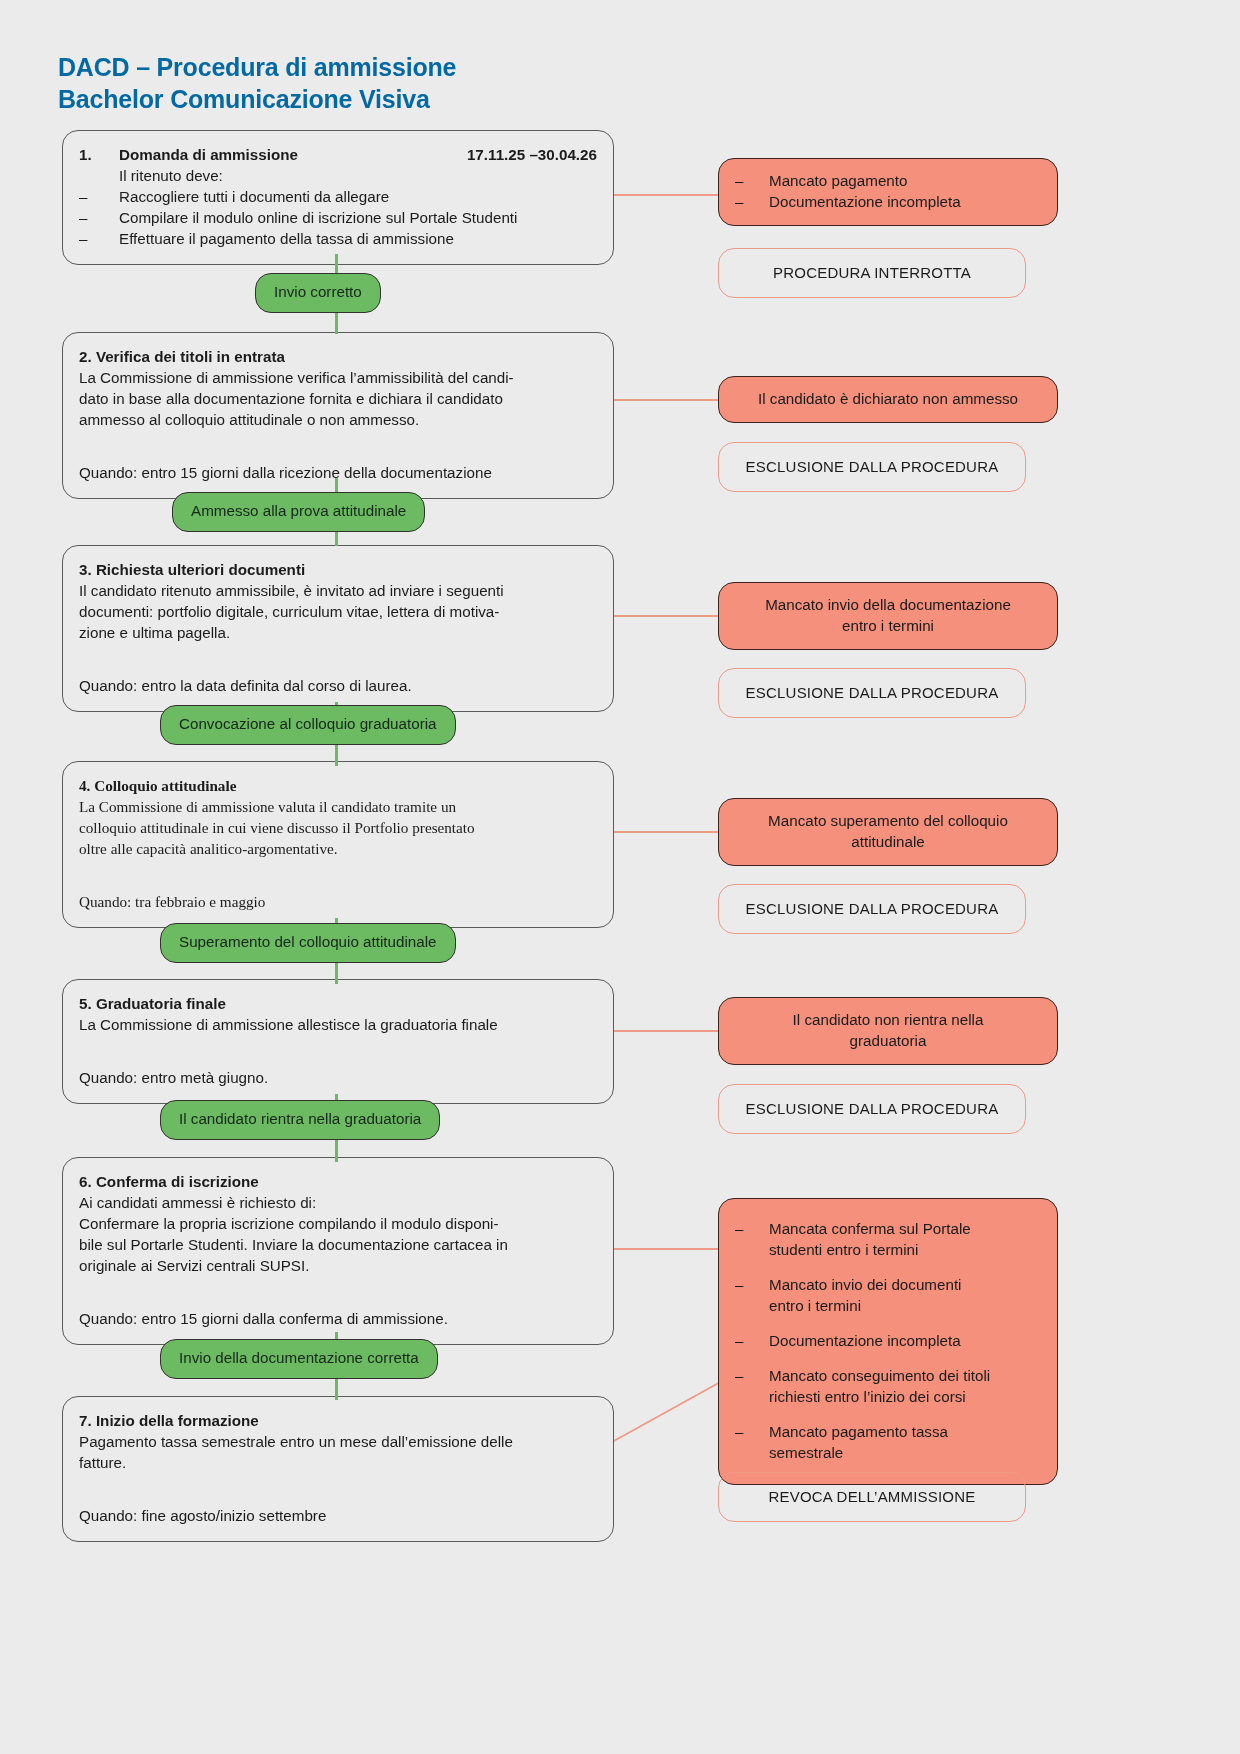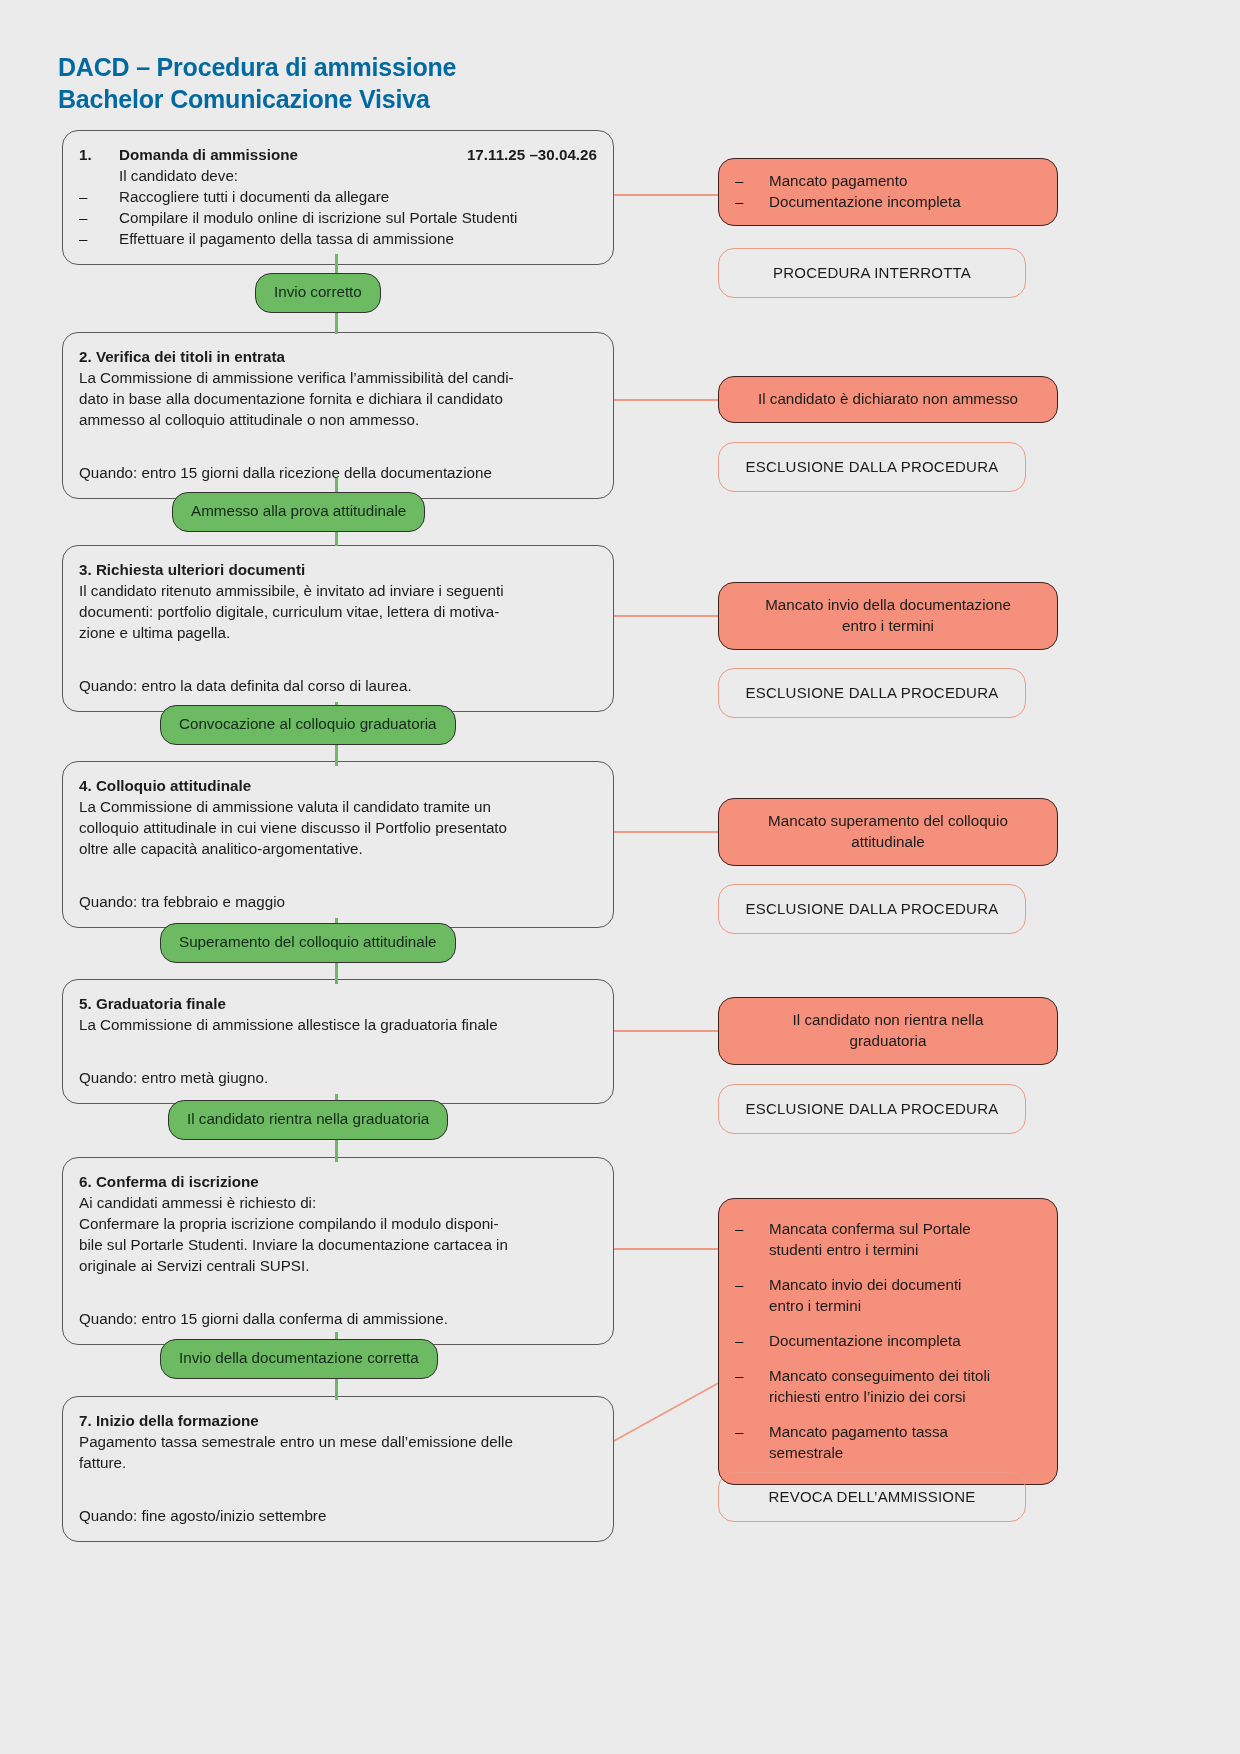--- a/index.html
+++ b/index.html
@@ -168,21 +168,21 @@
   <div class="vline" style="top:1134px;height:28px;"></div>
   <div class="vline" style="top:1332px;height:26px;"></div>
   <div class="vline" style="top:1372px;height:28px;"></div>
 
   <div class="step" style="top:130px;">
     <div class="hdr">
       <span class="num">1.</span>
       <span class="ttl">Domanda di ammissione</span>
       <span class="date">17.11.25 –30.04.26</span>
     </div>
-    <div class="subline">Il candidato deve:</div>
+    <div class="subline">Il ritenuto deve:</div>
     <ul class="bullets">
       <li>
           <span class="dash">–</span>
           <span class="txt">Raccogliere tutti i documenti da allegare</span>
         </li>
       <li>
           <span class="dash">–</span>
           <span class="txt">Compilare il modulo online di iscrizione sul Portale Studenti</span>
         </li>
       <li>
@@ -239,21 +239,21 @@
 
   <div class="pill" style="top:705px;left:160px;">
     <span>Convocazione al colloquio graduatoria</span>
   </div>
 
   <div class="reason" style="top:582px;white-space:pre-line;">Mancato invio della documentazione
 entro i termini</div>
 
   <div class="outcome" style="top:668px;">ESCLUSIONE DALLA PROCEDURA</div>
 
-  <div class="step" style="top:761px;">
+  <div class="step" style="top:761px;font-family:Liberation Serif, serif;">
     <div class="hdr">
       <span class="ttl">4. Colloquio attitudinale</span>
     </div>
     <div class="body-txt" style="white-space:pre-line;">La Commissione di ammissione valuta il candidato tramite un
 colloquio attitudinale in cui viene discusso il Portfolio presentato
 oltre alle capacità analitico-argomentative.</div>
     <div class="when">Quando: tra febbraio e maggio</div>
   </div>
 
   <div class="pill" style="top:923px;left:160px;">
@@ -266,21 +266,21 @@
   <div class="outcome" style="top:884px;">ESCLUSIONE DALLA PROCEDURA</div>
 
   <div class="step" style="top:979px;">
     <div class="hdr">
       <span class="ttl">5. Graduatoria finale</span>
     </div>
     <div class="body-txt" style="white-space:pre-line;">La Commissione di ammissione allestisce la graduatoria finale</div>
     <div class="when">Quando: entro metà giugno.</div>
   </div>
 
-  <div class="pill" style="top:1100px;left:168px;">
+  <div class="pill" style="top:1100px;left:160px;">
     <span>Il candidato rientra nella graduatoria</span>
   </div>
 
   <div class="reason" style="top:997px;white-space:pre-line;">Il candidato non rientra nella
 graduatoria</div>
 
   <div class="outcome" style="top:1084px;">ESCLUSIONE DALLA PROCEDURA</div>
 
   <div class="step" style="top:1157px;">
     <div class="hdr">

